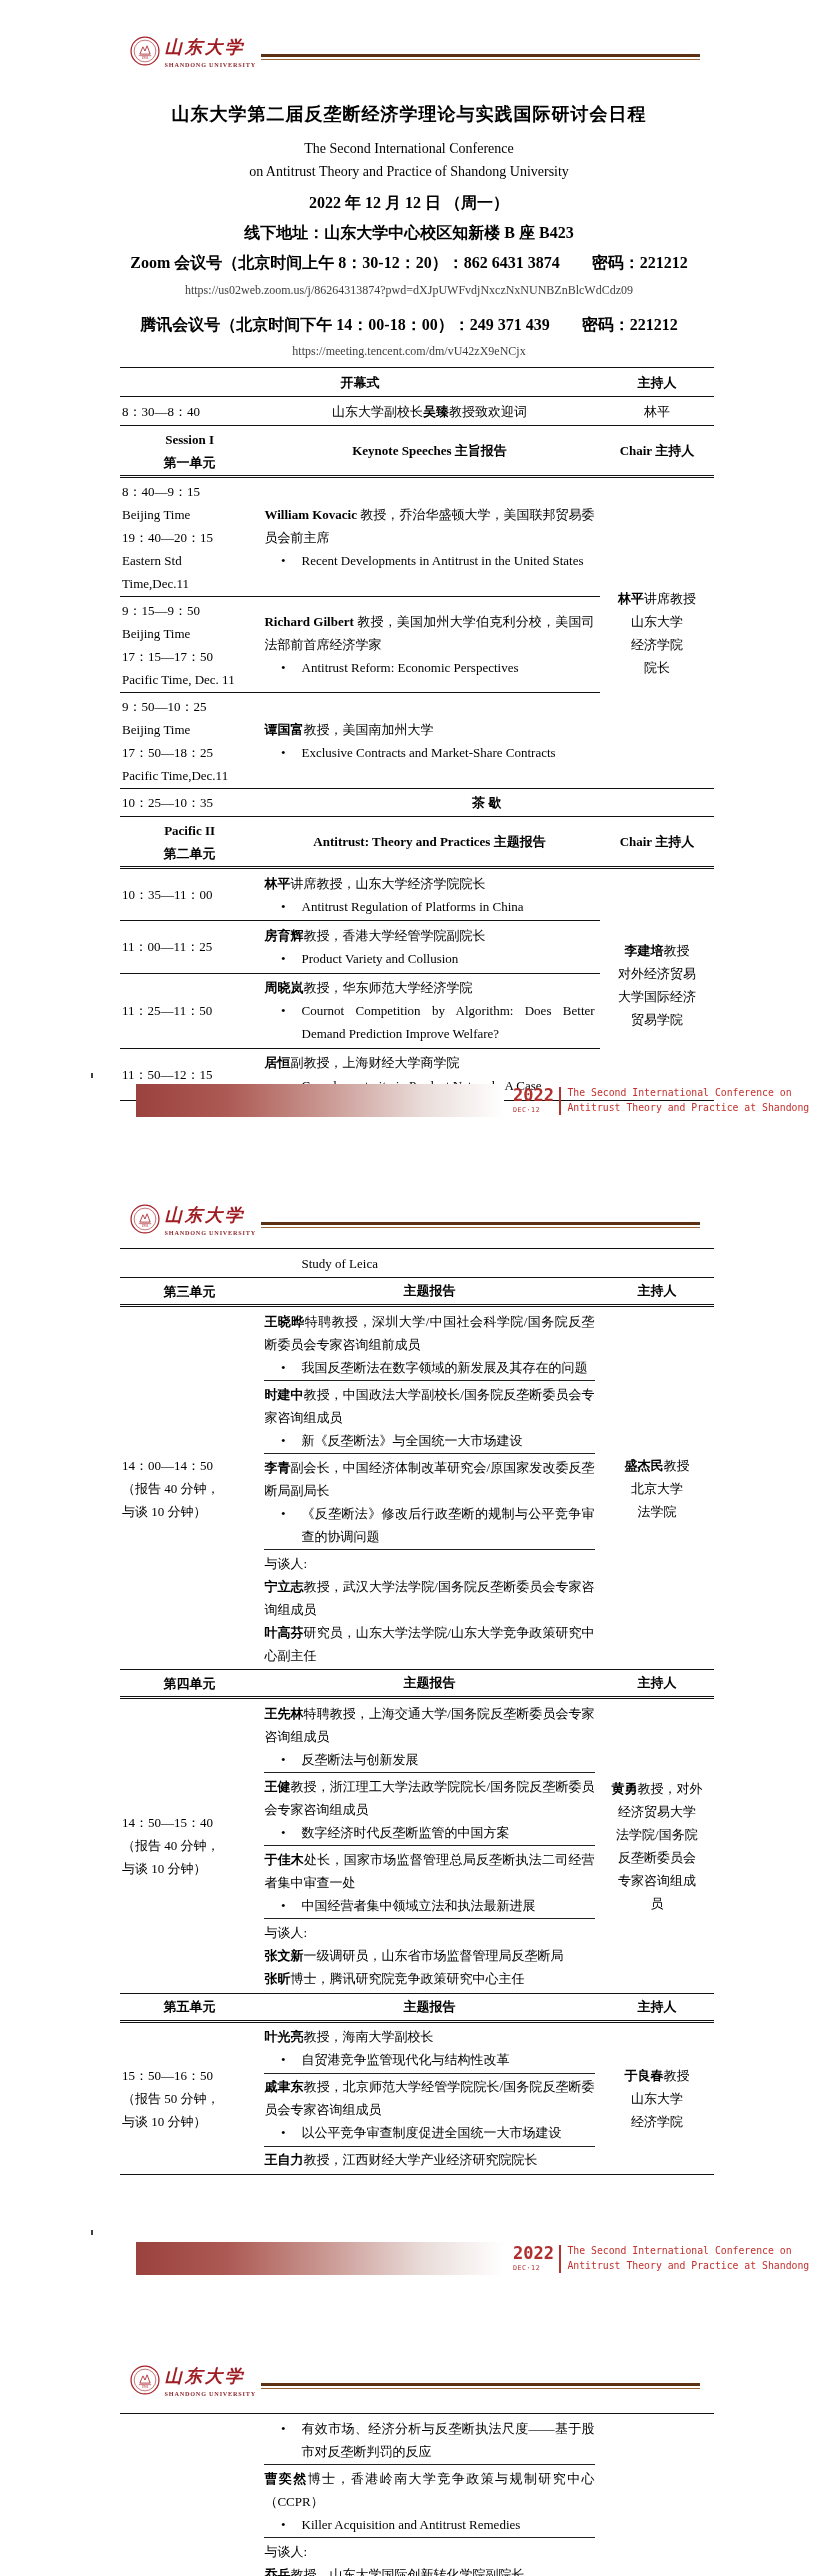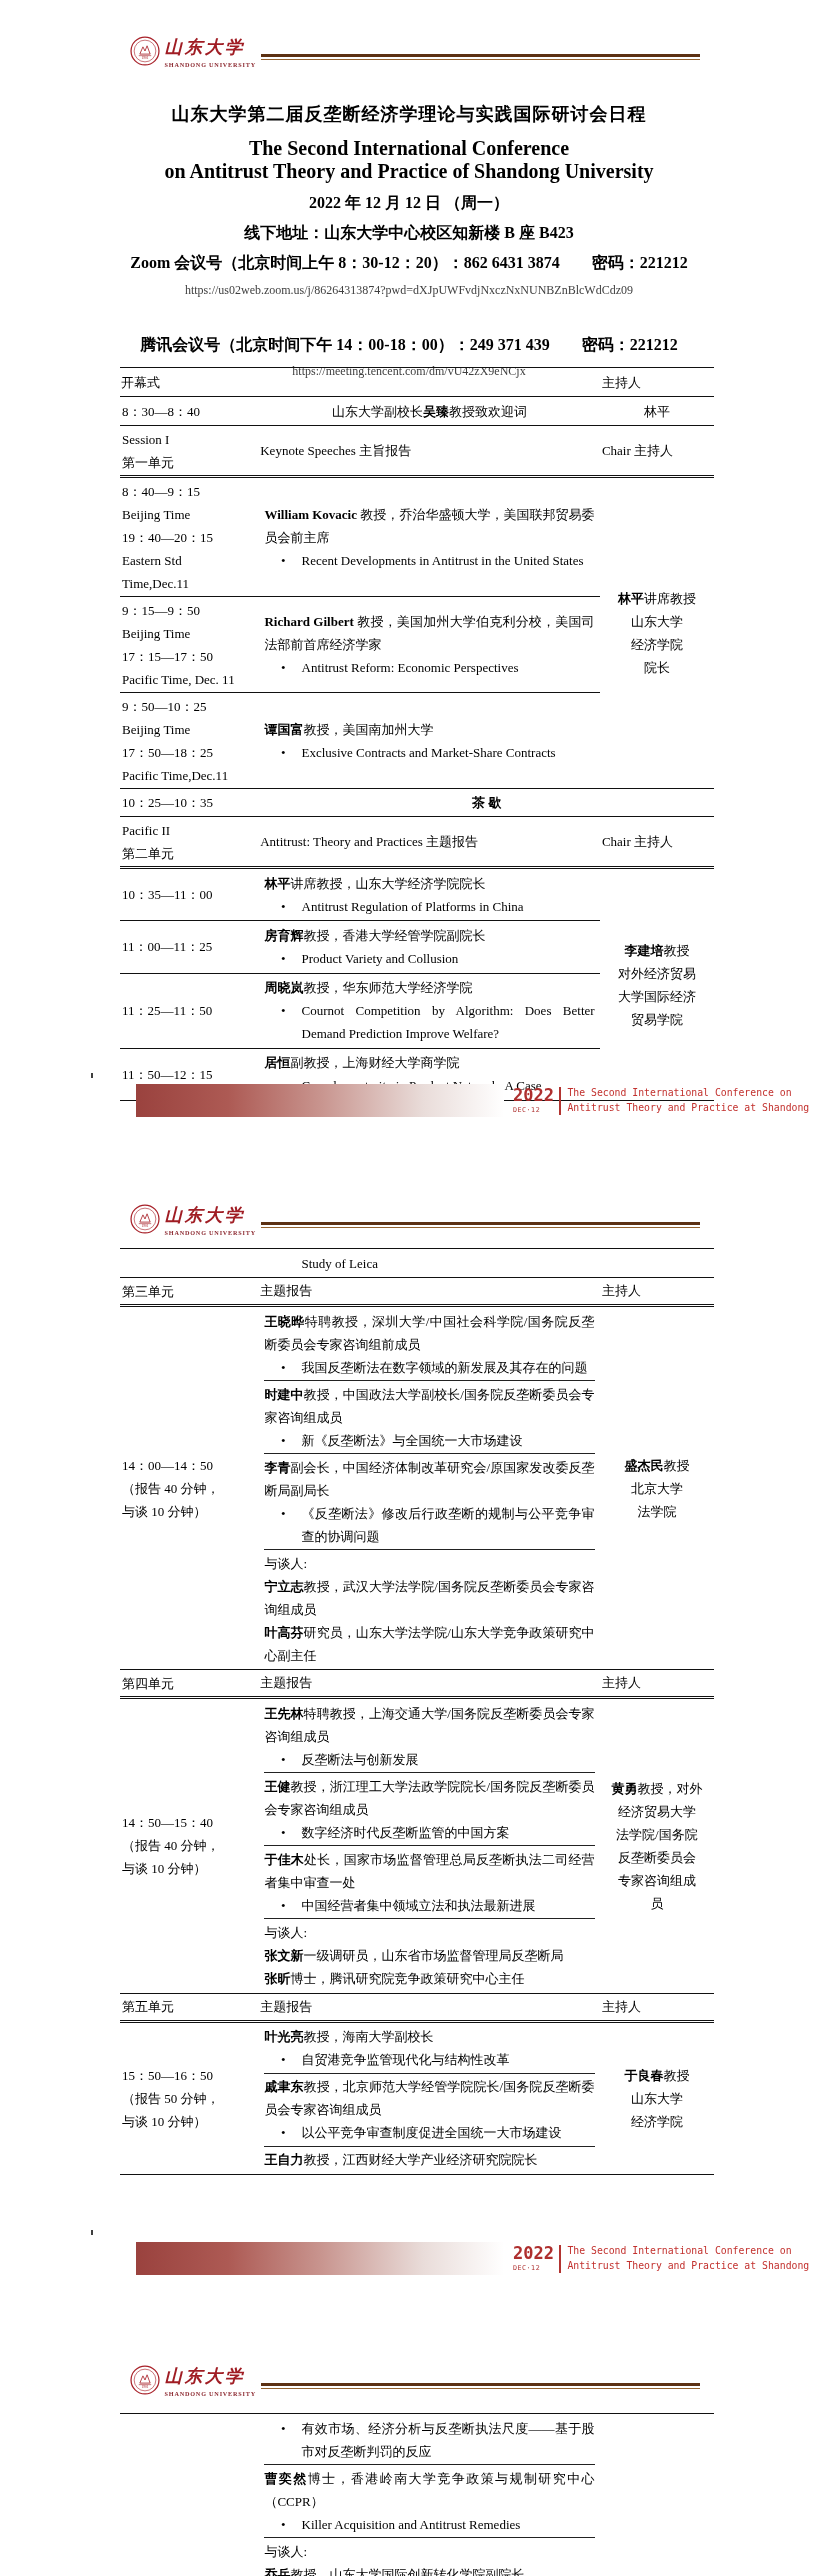--- a/index.html
+++ b/index.html
@@ -16,42 +16,42 @@
   #p3 .logo-row{top:7.2px}
   .seal{flex:none;width:30px;height:30px}
   .logo-texts{margin-left:4.6px}
   .callig{font-size:17.5px;font-weight:bold;font-style:italic;color:#a01d24;letter-spacing:2.6px;line-height:23px;white-space:nowrap}
   .latin{font-size:6.2px;font-weight:600;color:#8c2930;letter-spacing:0.8px;margin-top:2.1px;white-space:nowrap}
   .rule{flex:1;margin-left:5.2px;margin-top:17.5px;height:2.1px;border-top:3.1px solid #5c3113;border-bottom:1px solid #95622f}
 
   
   .titles{position:absolute;top:102px;left:41px;right:41px;text-align:center}
   .tzh{font-size:18px;font-weight:bold;letter-spacing:1px;margin-bottom:11.3px}
-  .ten{font-size:20px;font-weight:bold;line-height:23px}
+  .ten{font-size:14px;font-weight:normal;line-height:23px}
   .ten2{margin-bottom:10px}
   .tinfo{font-size:16px;font-weight:bold;margin-bottom:8.8px}
   .turl{display:block;font-size:12px;color:#404040;text-decoration:none;margin-bottom:7.2px}
-  .tgap{margin-top:37px}
+  .tgap{margin-top:17px}
 
   
   .agenda{position:absolute;left:120px;width:594px}
   #p1 .agenda{top:367px}
   #p2 .agenda{top:48px}
   #p3 .agenda{top:55px}
   table.ag{width:100%;border-collapse:collapse;table-layout:fixed;font-size:13px;color:#000;
            border-top:1.5px solid #111;border-bottom:1.5px solid #111}
   table.ag tr{border-bottom:1px solid #111}
   table.ag tr.r-sec{border-bottom:3.1px double #111}
   td{vertical-align:middle}
   td.tcell{text-align:left;padding:1.5px 2.1px}
   td.ccell{padding:2.6px 5.2px}
   td.chcell{text-align:center;padding:1.5px 2.1px}
   .ln{line-height:23px}
   .bold{font-weight:bold}
-  .r-open td,.r-sec td{font-weight:normal;text-align:left}
+  .r-open td,.r-sec td{font-weight:bold;text-align:center}
   .r-open td{line-height:25px}
   .mtext{font-weight:bold;line-height:25px;text-align:center}
   .head{line-height:23px;text-align:justify}
   .headc{line-height:23px;text-align:center}
   .bullet{display:flex;margin-left:16.5px;line-height:23px}
   .bdot{flex:none;width:20.6px}
   .btxt{flex:1;text-align:justify}
   .cont{margin-left:37px;line-height:23px}
   .bsep{border-top:1px solid #222;margin:1.5px 0}
   .chline{line-height:23px}

